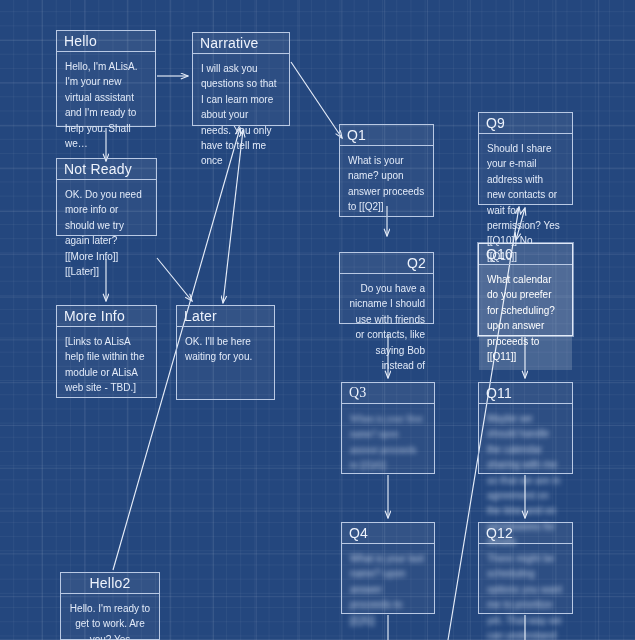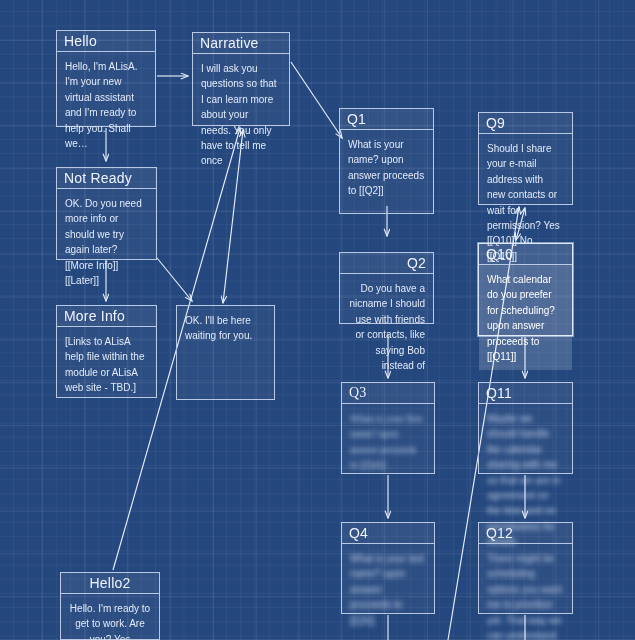--- a/index.html
+++ b/index.html
@@ -116,36 +116,37 @@
 
   <div id="nodes">
       <div class="node" style="left: 56px; top: 30px; width: 100px; height: 97px;">
         <div class="n-head">Hello</div>
         <div class="n-body">Hello, I'm ALisA. I'm your new virtual assistant and I'm ready to help you. Shall we…</div>
       </div>
       <div class="node" style="left: 192px; top: 32px; width: 98px; height: 94px;">
         <div class="n-head">Narrative</div>
         <div class="n-body">I will ask you questions so that I can learn more about your needs. You only have to tell me once</div>
       </div>
-      <div class="node" style="left: 56px; top: 167px; width: 101px; height: 93px;">
+      <div class="node" style="left: 56px; top: 158px; width: 101px; height: 78px;">
         <div class="n-head">Not Ready</div>
         <div class="n-body">OK. Do you need more info or should we try again later? [[More Info]] [[Later]]</div>
       </div>
       <div class="node" style="left: 56px; top: 305px; width: 101px; height: 93px;">
         <div class="n-head">More Info</div>
         <div class="n-body">[Links to ALisA help file within the module or ALisA web site - TBD.]</div>
       </div>
       <div class="node" style="left: 176px; top: 305px; width: 99px; height: 95px;">
+        <div class="n-head">Later</div>
         <div class="n-body">OK. I'll be here waiting for you.</div>
       </div>
       <div class="node" style="left: 60px; top: 572px; width: 100px; height: 68px; text-align: center;">
         <div class="n-head">Hello2</div>
         <div class="n-body">Hello. I'm ready to get to work. Are you? Yes [[Narrative]] No</div>
       </div>
-      <div class="node" style="left: 339px; top: 108px; width: 95px; height: 106px;">
+      <div class="node" style="left: 339px; top: 124px; width: 95px; height: 93px;">
         <div class="n-head">Q1</div>
         <div class="n-body">What is your name? upon answer proceeds to [[Q2]]</div>
       </div>
       <div class="node" style="left: 339px; top: 252px; width: 95px; height: 72px; text-align: right;">
         <div class="n-head">Q2</div>
         <div class="n-body">Do you have a nicname I should use with friends or contacts, like saying Bob instead of</div>
       </div>
       <div class="node blurred" style="left: 341px; top: 382px; width: 94px; height: 92px; font-family: Liberation Serif, serif;">
         <div class="n-head">Q3</div>
         <div class="n-body">When is your first name? upon answer proceeds to [[Q4]]</div>

